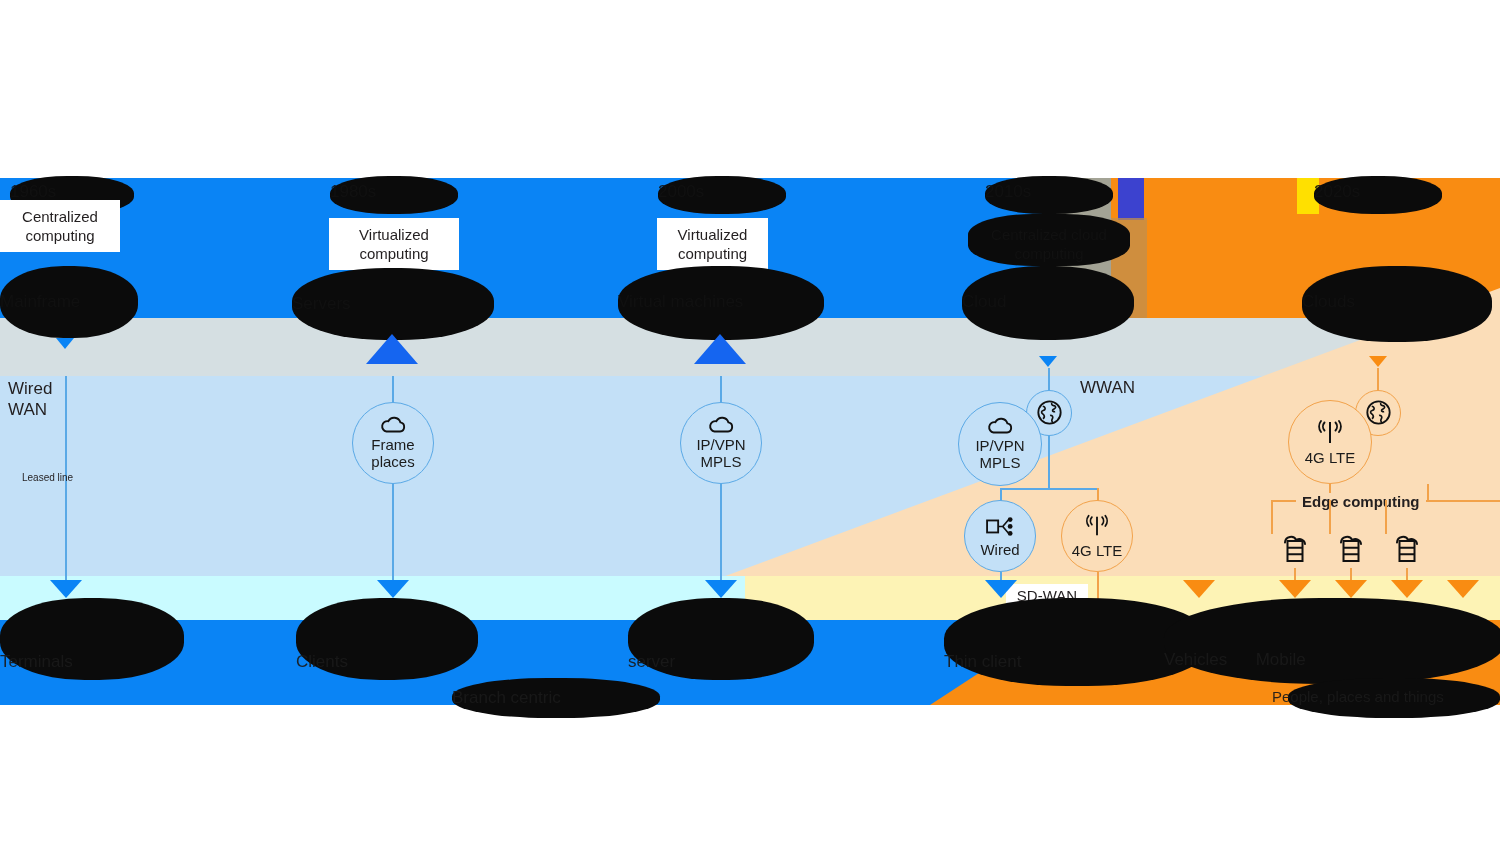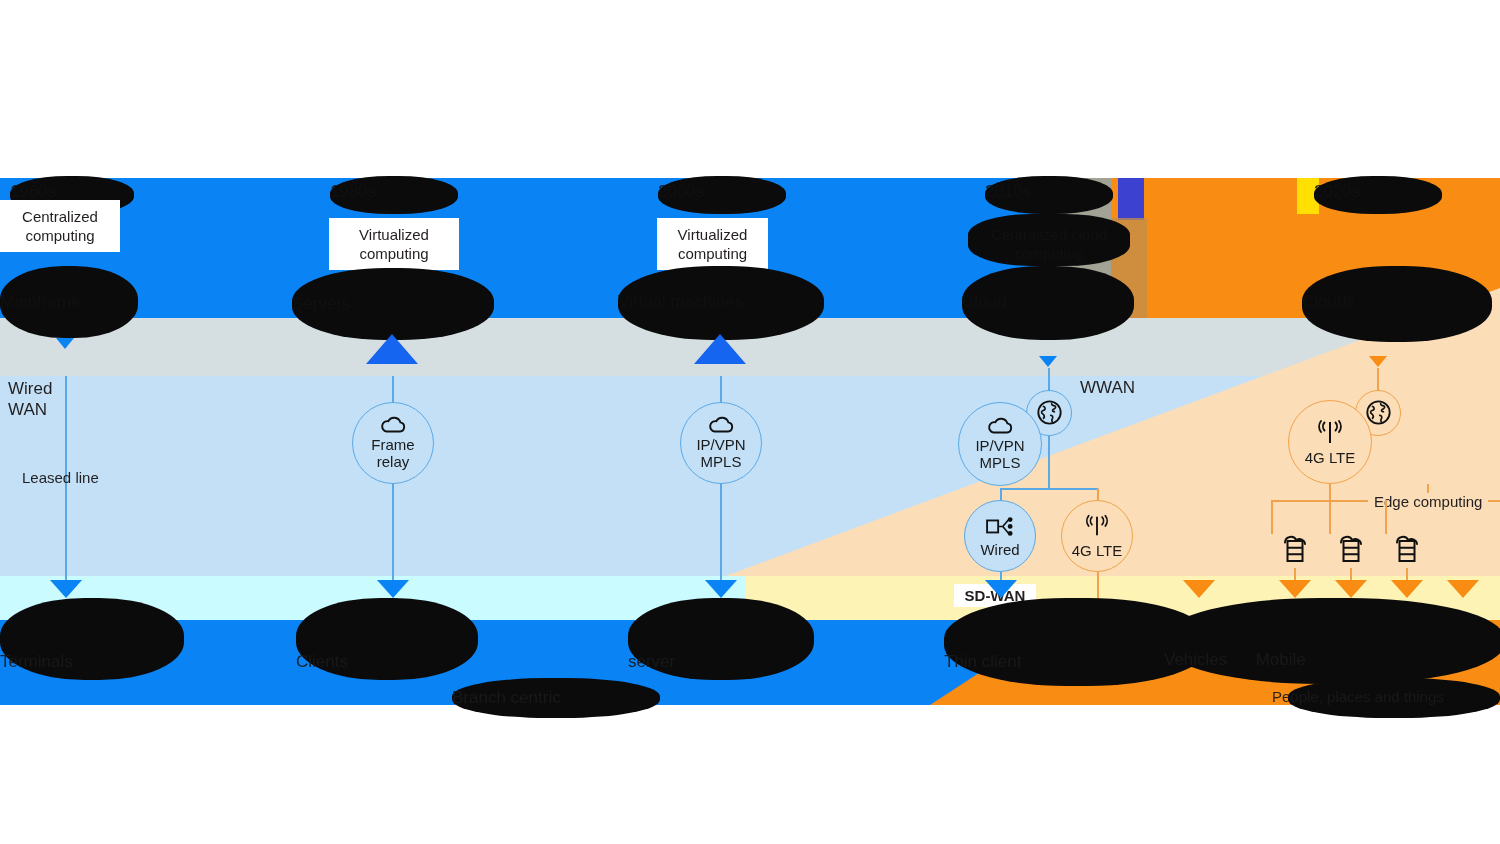--- a/index.html
+++ b/index.html
@@ -47,21 +47,21 @@
 
   
   .node{position:absolute;border-radius:50%;display:flex;flex-direction:column;
     align-items:center;justify-content:center;box-sizing:border-box;}
   .node-blue{background:#c3e0f7;border:1.6px solid #5aa9e6;color:#1b1b1b;}
   .node-orange{background:#fbddb8;border:1.6px solid #f2a24a;color:#1b1b1b;}
   .node-lbl{font-size:15px;line-height:17px;text-align:center;margin-top:2px;}
   .node-ico{line-height:0;margin-bottom:1px;}
 
   .plain-lbl{position:absolute;font-size:17px;line-height:21px;color:#231f20;}
-  .small-lbl{position:absolute;font-size:15px;line-height:18px;color:#231f20;}
+  .small-lbl{position:absolute;font-size:10px;line-height:18px;color:#231f20;}
   .sdwan{position:absolute;background:#fff;color:#231f20;font-size:15px;padding:3px 6px;
     text-align:center;}
 
   
   .dia{position:absolute;width:0;height:0;border-left:16px solid transparent;
     border-right:16px solid transparent;border-top:18px solid #0a84f5;}
   .dia-o{position:absolute;width:0;height:0;border-left:16px solid transparent;
     border-right:16px solid transparent;border-top:18px solid #f98c12;}
   .dia-sm{position:absolute;width:0;height:0;border-left:9px solid transparent;
     border-right:9px solid transparent;border-top:11px solid #0a84f5;}
@@ -152,21 +152,21 @@
   <div class="small-lbl" style="left:22px;top:469px;">Leased line</div>
 
   <div class="vline" style="left:392px;top:376px;height:34px;"></div>
   <div class="node node-blue" style="left:352px;top:402px;width:82px;height:82px;">
     <span class="node-ico">
       <svg width="26" height="17" viewBox="0 0 26 17">
           <path d="M6.5 15.5h13.5a4.6 4.6 0 0 0 .4-9.1A6.6 6.6 0 0 0 8.3 5.2 4.8 4.8 0 0 0 6.5 15.5z" fill="none" stroke="#111" stroke-width="1.9" stroke-linejoin="round"></path>
         </svg>
     </span>
     <span class="node-lbl">Frame</span>
-    <span class="node-lbl" style="margin-top:0">relay</span>
+    <span class="node-lbl" style="margin-top:0">places</span>
   </div>
   <div class="vline" style="left:392px;top:484px;height:110px;"></div>
 
   <div class="vline" style="left:720px;top:376px;height:34px;"></div>
   <div class="node node-blue" style="left:680px;top:402px;width:82px;height:82px;">
     <span class="node-ico">
       <svg width="26" height="17" viewBox="0 0 26 17">
           <path d="M6.5 15.5h13.5a4.6 4.6 0 0 0 .4-9.1A6.6 6.6 0 0 0 8.3 5.2 4.8 4.8 0 0 0 6.5 15.5z" fill="none" stroke="#111" stroke-width="1.9" stroke-linejoin="round"></path>
         </svg>
     </span>
@@ -218,21 +218,21 @@
       <svg width="28" height="26" viewBox="0 0 30 28">
         <rect x="14" y="4" width="2" height="20" fill="#111"></rect>
         <path d="M9.5 4.5a6 6 0 0 0 0 8M6 3a9 9 0 0 0 0 11M20.5 4.5a6 6 0 0 1 0 8M24 3a9 9 0 0 1 0 11" fill="none" stroke="#111" stroke-width="1.9" stroke-linecap="round"></path>
       </svg>
     </span>
     <span class="node-lbl">4G LTE</span>
   </div>
   <div class="vline" style="left:1000px;top:572px;height:24px;"></div>
   <div class="vline-o" style="left:1097px;top:572px;height:40px;"></div>
 
-  <div class="sdwan" style="left:954px;top:584px;width:70px;font-weight:bold;">SD-WAN</div>
+  <div class="sdwan" style="left:1006px;top:584px;width:70px;">SD-WAN</div>
 
   <div class="vline-o" style="left:1377px;top:368px;height:28px;"></div>
   <div class="node node-orange" style="left:1355px;top:390px;width:46px;height:46px;">
     <span class="node-ico">
       <svg width="27" height="27" viewBox="0 0 28 28">
         <circle cx="14" cy="14" r="11.6" fill="none" stroke="#111" stroke-width="1.9"></circle>
         <path d="M7 7.5c2 .4 3 2 2.2 3.4-.8 1.4-3 .8-3.4 2.4-.4 1.5 1.6 2 2.4 3.4.8 1.4.2 3-1 3.8" fill="none" stroke="#111" stroke-width="1.7"></path>
         <path d="M16.4 4.2c-.6 1.4.4 2.6 1.8 2.6 1.5 0 2.6 1 2 2.3-.6 1.3-2.6 1.2-3 2.6-.3 1.4 1.4 1.8 2.6 1.3" fill="none" stroke="#111" stroke-width="1.7"></path>
         <path d="M14.6 17.2c1.3-.5 2.8.3 2.8 1.8 0 1.4-1 2-1 3.3 0 .9.5 1.6 1.2 2" fill="none" stroke="#111" stroke-width="1.7"></path>
       </svg>
@@ -244,21 +244,21 @@
         <rect x="14" y="4" width="2" height="21" fill="#111"></rect>
         <path d="M9.5 4.5a6 6 0 0 0 0 8M6 3a9 9 0 0 0 0 11M20.5 4.5a6 6 0 0 1 0 8M24 3a9 9 0 0 1 0 11" fill="none" stroke="#111" stroke-width="1.9" stroke-linecap="round"></path>
       </svg>
     </span>
     <span class="node-lbl">4G LTE</span>
   </div>
 
   <div class="vline-o" style="left:1329px;top:484px;height:16px;"></div>
   <div class="vline-o" style="left:1427px;top:484px;height:16px;"></div>
   <div class="hline-o" style="left:1271px;top:500px;width:308px;"></div>
-  <div class="edge-lbl" style="left:1368px;top:493px;">Edge computing</div>
+  <div class="edge-lbl" style="left:1296px;top:493px;font-weight:bold;">Edge computing</div>
   <div class="vline-o" style="left:1271px;top:500px;height:34px;"></div>
   <div class="vline-o" style="left:1329px;top:500px;height:34px;"></div>
   <div class="vline-o" style="left:1385px;top:500px;height:34px;"></div>
 
   <div class="abs" style="left:1277px;top:532px;">
     <svg width="36" height="34" viewBox="0 0 36 34">
       <path d="M8 10.5a6 6 0 0 1 11.4-2.2A5.3 5.3 0 0 1 28 12" fill="none" stroke="#111" stroke-width="2" stroke-linecap="round"></path>
       <rect x="10.5" y="9" width="15" height="20" fill="none" stroke="#111" stroke-width="2"></rect>
       <path d="M10.5 15.7h15M10.5 22.3h15" stroke="#111" stroke-width="2"></path>
     </svg>

